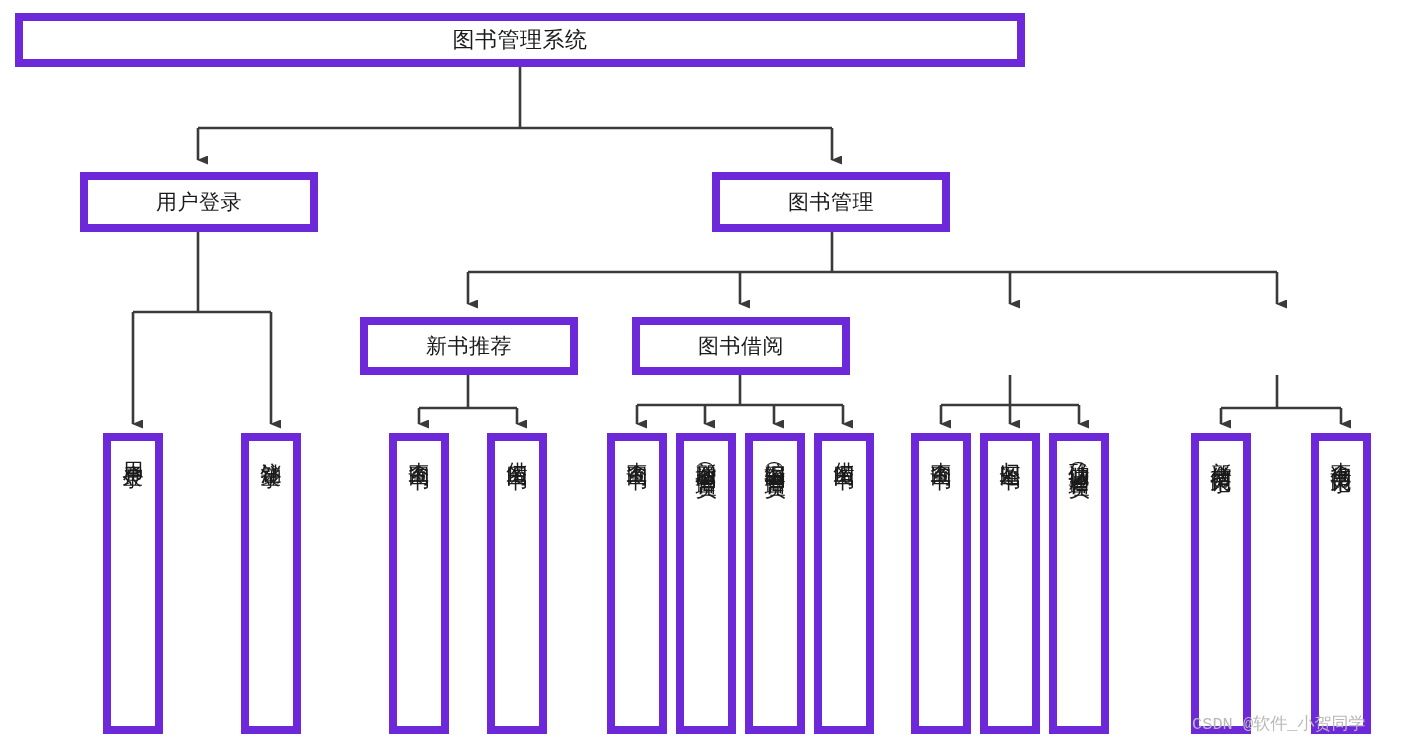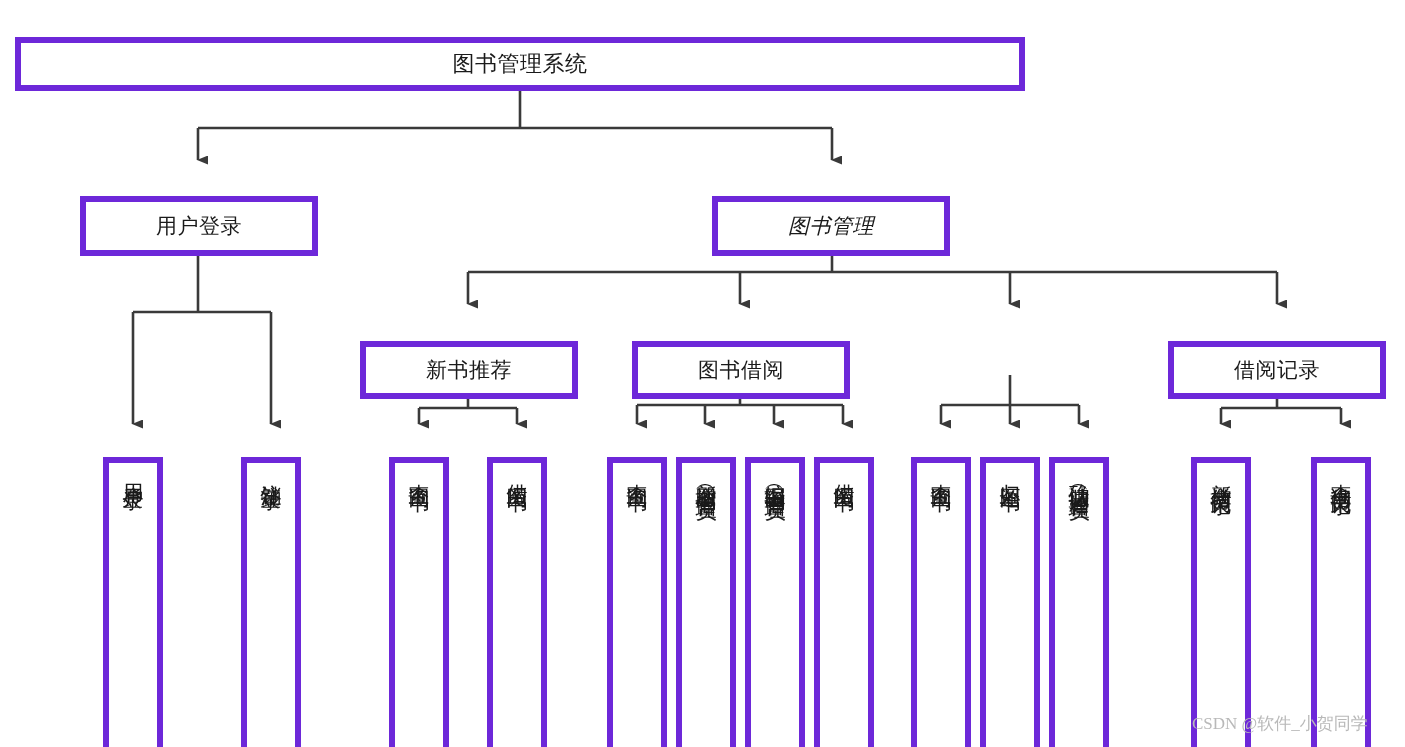--- a/index.html
+++ b/index.html
@@ -23,27 +23,26 @@
     left: 0;
     top: 0;
     width: 1405px;
     height: 747px;
     pointer-events: none;
   }
   .node {
     position: absolute;
     box-sizing: border-box;
     background: #ffffff;
-    border: 6px solid #6d28d9;
+    border: 8px solid #6d28d9;
     display: flex;
     align-items: center;
     justify-content: center;
     color: #1a1a1a;
     z-index: 2;
-    margin-top: 24px;
   }
   .node .lbl {
     display: block;
     line-height: 1.18;
     letter-spacing: 0.5px;
     white-space: pre;
   }
   
   .node.horiz .lbl {
     font-size: 21px;
@@ -67,21 +66,21 @@
     text-align: start;
   }
   .watermark {
     position: absolute;
     left: 1192px;
     top: 712px;
     font-size: 17px;
     color: #b9b9b9;
     white-space: nowrap;
     z-index: 5;
-    font-family: Liberation Serif, serif;
+    font-family: Liberation Mono, monospace;
   }
 </style>
 </head>
 <body>
 
 <div id="canvas">
 
   <svg id="edges" viewBox="0 0 1405 747" xmlns="http://www.w3.org/2000/svg">
     <defs>
       <marker id="ah" markerWidth="9" markerHeight="11" refX="4.5" refY="10" orient="auto" markerUnits="userSpaceOnUse">
@@ -133,36 +132,33 @@
   </svg>
 
   <div class="node horiz root" style="left:15px; top:13px; width:1010px; height:54px;">
     <span class="lbl">图书管理系统</span>
   </div>
 
   <div class="node horiz" style="left:80px; top:172px; width:238px; height:60px;">
     <span class="lbl">用户登录</span>
   </div>
 
-  <div class="node horiz" style="left:712px; top:172px; width:238px; height:60px;font-style:italic;">
+  <div class="node horiz" style="left:712px; top:172px; width:238px; height:60px;">
     <span class="lbl">图书管理</span>
   </div>
 
   <div class="node horiz" style="left:632px; top:317px; width:218px; height:58px;">
     <span class="lbl">图书借阅</span>
   </div>
 
   <div class="node horiz" style="left:360px; top:317px; width:218px; height:58px;">
     <span class="lbl">新书推荐</span>
   </div>
 
 
-  <div class="node horiz" style="left:1168px; top:317px; width:218px; height:58px;">
-    <span class="lbl">借阅记录</span>
-  </div>
 
   <div class="node vert" style="left:103px; top:433px; width:60px; height:301px;">
     <span class="lbl">用户登录</span>
   </div>
 
   <div class="node vert" style="left:241px; top:433px; width:60px; height:301px;">
     <span class="lbl">注销登录</span>
   </div>
 
   <div class="node vert" style="left:389px; top:433px; width:60px; height:301px;">

